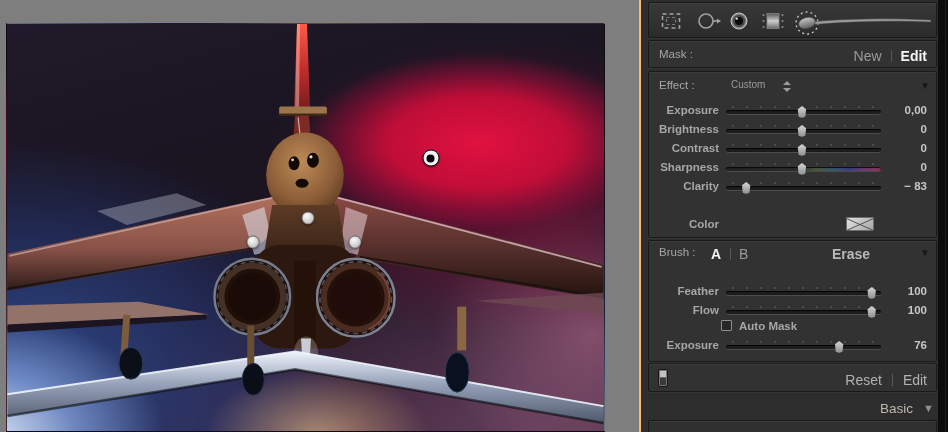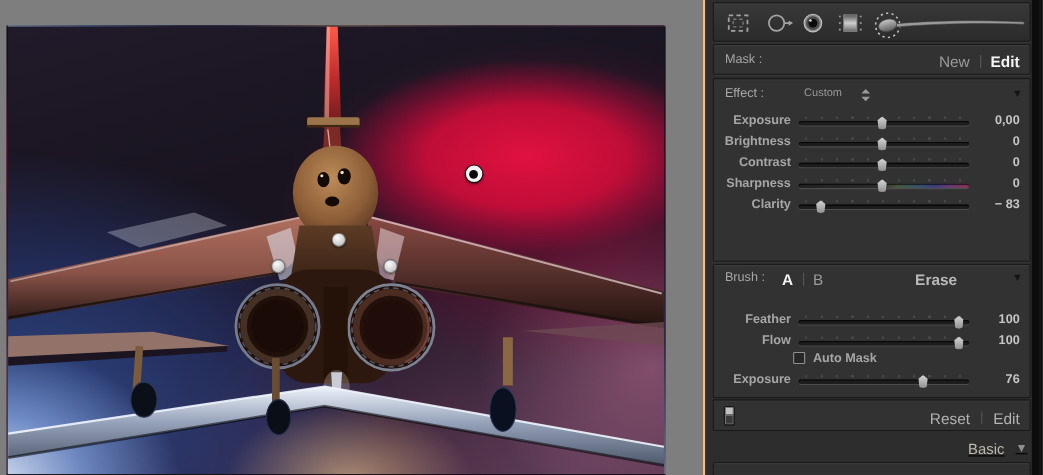--- a/index.html
+++ b/index.html
@@ -129,21 +129,21 @@
   .toggle {
     position:absolute; left:9px; top:5px; width:10px; height:18px;
     border:1px solid #161616; border-radius:2px;
     background:linear-gradient(#c2c2c2 0 42%, #6a6a6a 42% 50%, #3a3a3a 50% 100%);
     box-shadow:inset 0 0 0 1px #777;
   }
   .footer-right { position:absolute; right:9px; top:8px; display:flex; align-items:center; gap:10px; }
 
   .basicheader {
     position:absolute; left:7px; top:398px; width:289px; height:20px;
-    display:flex; justify-content:flex-end; align-items:center; gap:10px; padding-right:3px;text-decoration:underline;
+    display:flex; justify-content:flex-end; align-items:center; gap:10px; padding-right:3px;
   }
   .basicheader .ph-label { font-size:13.5px; color:#bdb7ae; }
   .basicheader .ph-tri { color:#8f8f8f; font-size:11px; }
   .ph-tri::before { content:'▼'; }
 </style>
 </head>
 <body>
 
 <div class="screen">
 
@@ -346,20 +346,24 @@
         <span class="value sval">0</span>
       </div>
       <div class="srow" style="top:106px">
         <span class="label slabel">Clarity</span>
         <div class="track">
             <div class="ticks"></div>
           <div class="handle" style="left: calc(13% - 5.5px);"></div>
           </div>
         <span class="value sval">− 83</span>
       </div>
+      <div class="srow" style="top:144px">
+        <span class="label slabel">Color</span>
+        <span class="colorrow-swatch"></span>
+      </div>
     </div>
 
     <div class="pbox brushbox">
       <div class="sectionhead" style="top:5px">
         <span class="label brushhead-label">Brush :</span>
         <span class="btn selected brush-a">A</span>
         <span class="vdiv brush-div"></span>
         <span class="btn brush-b">B</span>
         <span class="btn strong brush-erase">Erase</span>
         <span class="darktri"></span>

